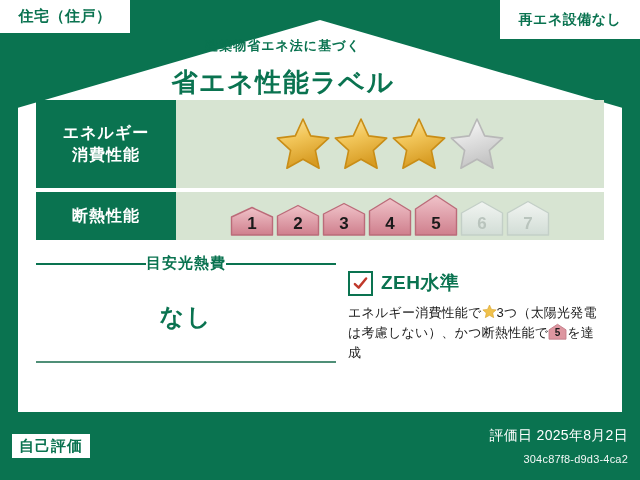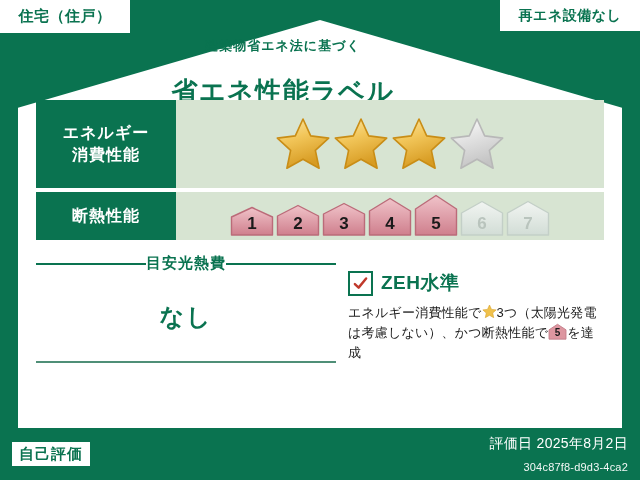--- a/index.html
+++ b/index.html
@@ -37,21 +37,21 @@
     z-index: 6;
   }
   #badge-left {
     left: 0;
     width: 130px;
     height: 33px;
   }
   #badge-right {
     right: 0;
     width: 140px;
-    height: 31px;
+    height: 39px;
     font-size: 14px;
   }
 
   
   #house-card {
     position: absolute;
     left: 18px;
     top: 20px;
     width: 604px;
     height: 408px;
@@ -75,21 +75,21 @@
     font-size: 13px;
     font-weight: bold;
     letter-spacing: 1px;
     line-height: 1.2;
   }
   #title-main {
     font-size: 26px;
     font-weight: bold;
     letter-spacing: 1.5px;
     line-height: 1.35;
-    margin-top: 20px;
+    margin-top: 11px;
   }
 
   
   #content {
     position: absolute;
     left: 36px;
     top: 100px;
     width: 568px;
     z-index: 7;
   }
@@ -264,21 +264,21 @@
     font-weight: bold;
     color: #1a1a1a;
   }
 
   
   #footer {
     position: absolute;
     left: 0;
     bottom: 0;
     width: 640px;
-    height: 52px;
+    height: 68px;
     background: #0a7350;
     z-index: 8;
     display: flex;
     align-items: center;
     justify-content: space-between;
     padding: 0 12px;
     box-sizing: border-box;
   }
   #footer-left {
     display: flex;

